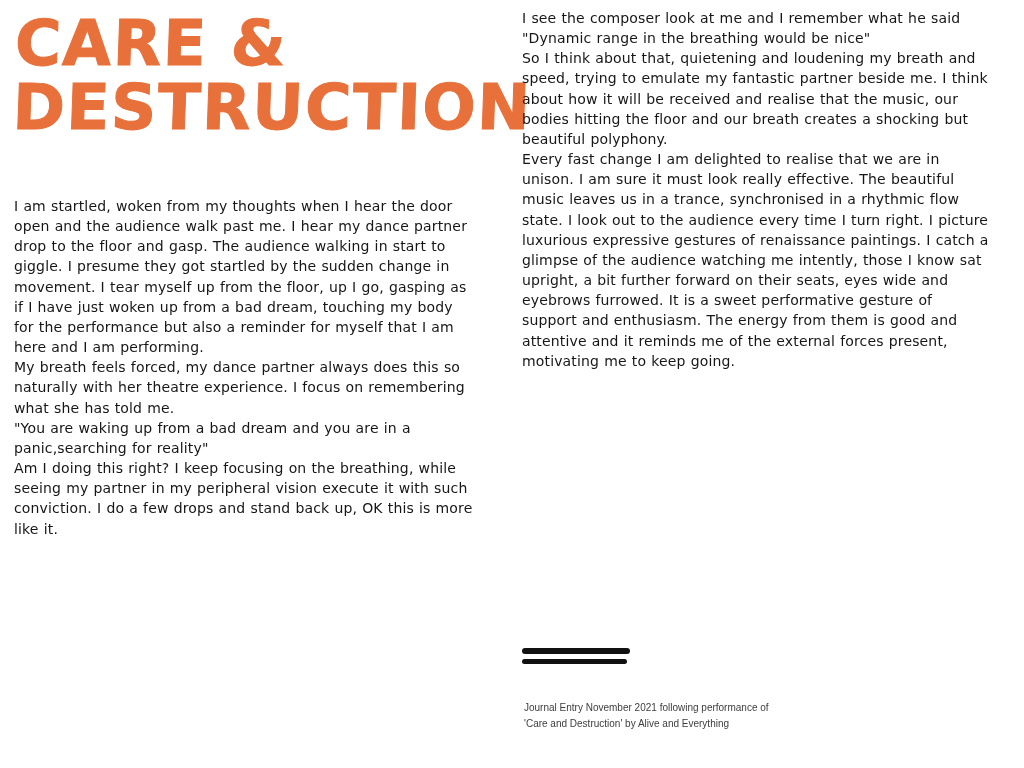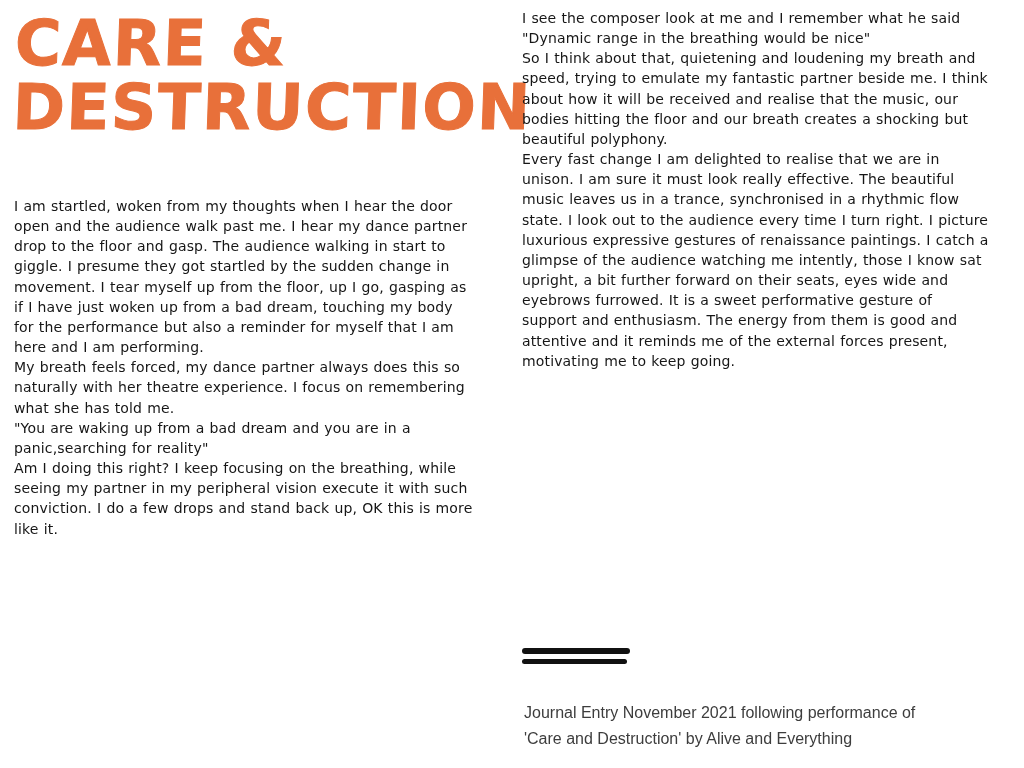--- a/index.html
+++ b/index.html
@@ -87,21 +87,21 @@
   .rule.second {
     height: 5px;
     width: 105px;
   }
   .caption {
     position: absolute;
     top: 700px;
     left: 2px;
     width: 470px;
     font-family: "Liberation Sans", sans-serif;
-    font-size: 16px;
+    font-size: 10px;
     line-height: 1.62;
     color: #3d3d3d;
     white-space: pre-wrap;
   }
 </style>
 </head>
 <body>
 
 <div class="page">
 

